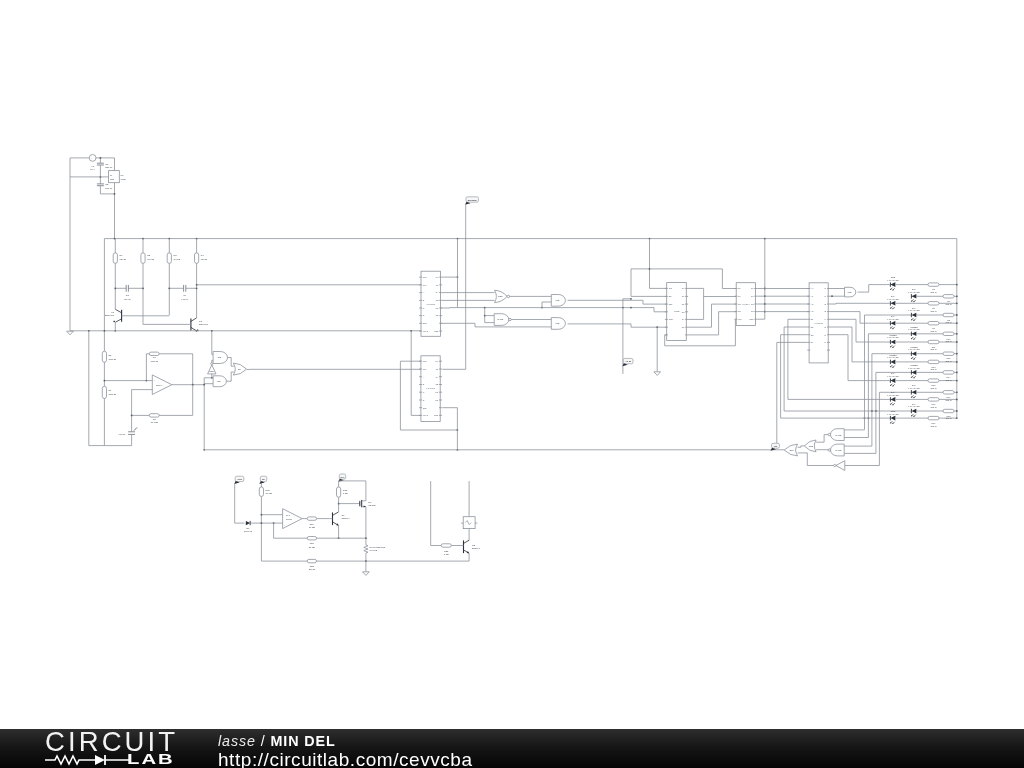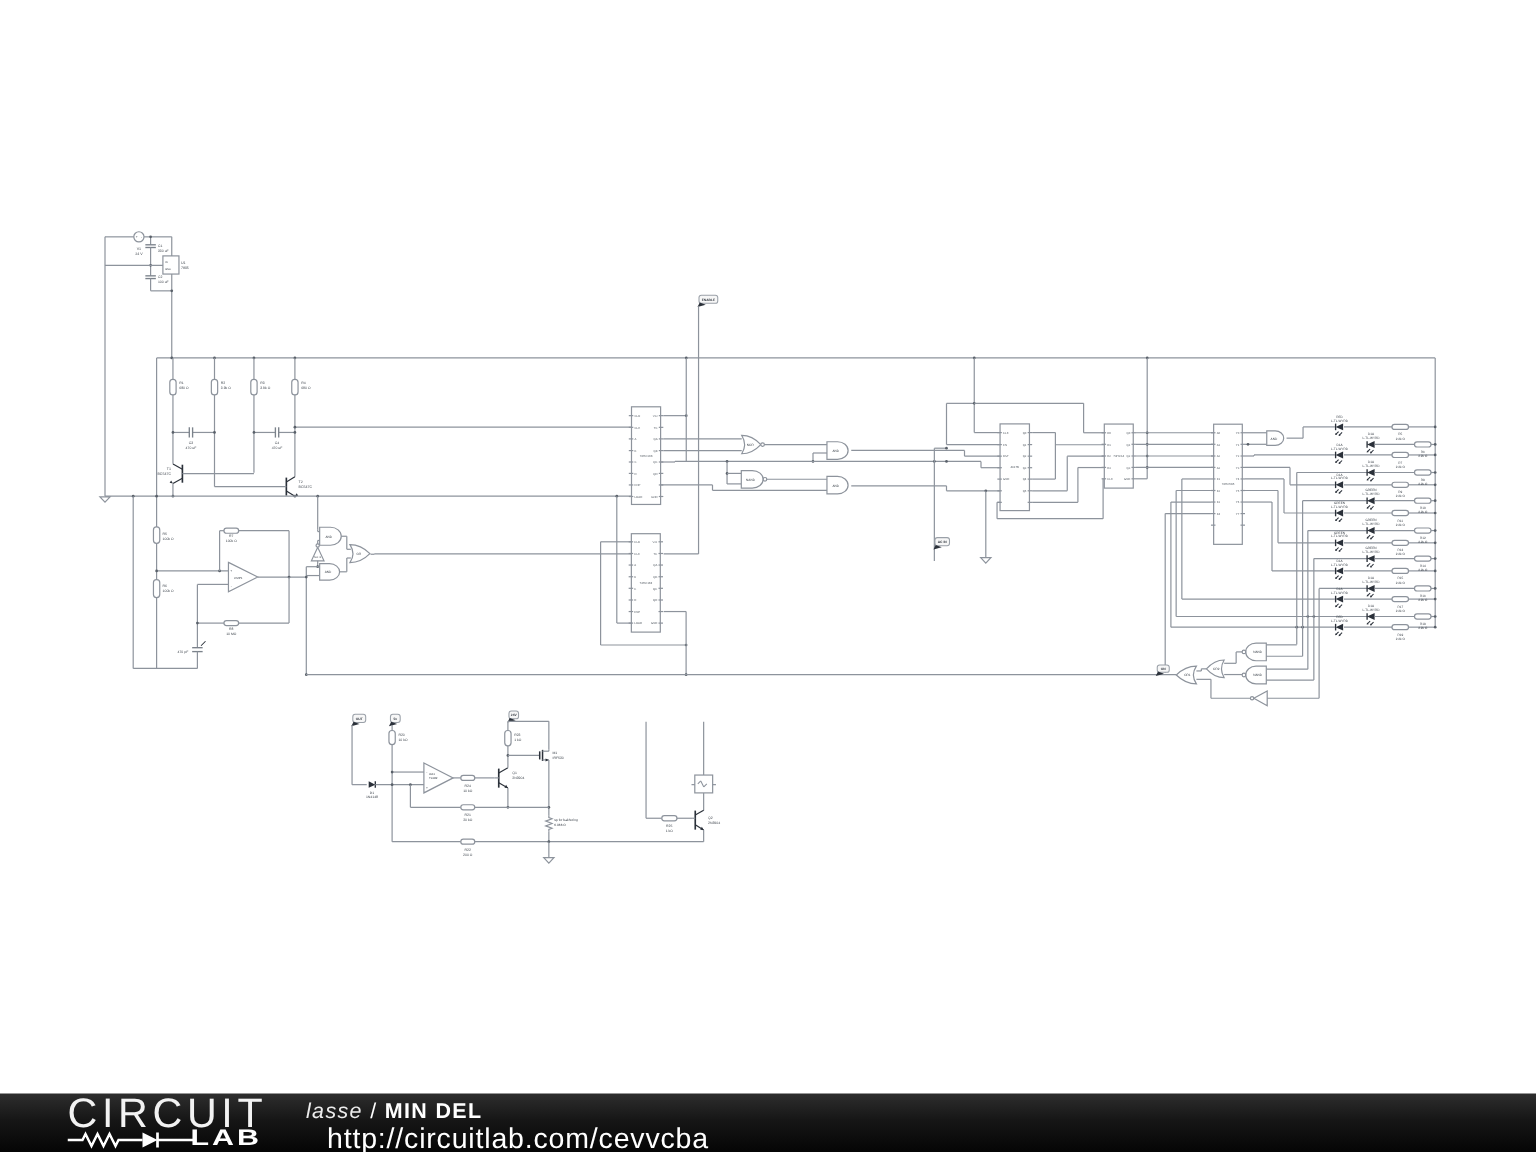--- a/index.html
+++ b/index.html
@@ -1,19 +1,19 @@
 <!DOCTYPE html>
 <html><head><meta charset="utf-8"><style>
 html,body{margin:0;padding:0;background:#fff;width:1024px;height:768px;overflow:hidden;}
 *{font-family:"Liberation Sans", sans-serif;-webkit-font-smoothing:antialiased;}
 #page{position:relative;width:864px;height:768px;text-align:right;}
 #foot{position:absolute;left:0;top:729px;width:1024px;height:39px;background:linear-gradient(180deg,#2e2e2e 0%,#161616 45%,#050505 100%);}
 .logo1{position:absolute;left:45px;top:727.8px;color:#f2f2f2;font-size:27.5px;letter-spacing:3.1px;font-weight:400;line-height:1;}
 .logo2{position:absolute;left:127px;top:751.4px;color:#fff;font-size:15px;font-weight:bold;letter-spacing:1.5px;line-height:1;transform-origin:0 0;transform:scaleX(1.35);}
-.t1{position:absolute;left:204px;top:734.3px;font-size:14.3px;color:#fff;letter-spacing:0.9px;line-height:1;}
+.t1{position:absolute;left:218px;top:734.3px;font-size:14.3px;color:#fff;letter-spacing:0.9px;line-height:1;}
 .t1 i{color:#ececec;}
 .t2{position:absolute;left:218px;top:749.8px;font-size:19px;color:#fff;letter-spacing:0.55px;line-height:1;}
 </style></head><body>
 <div id="page">
 <svg width="1024" height="768" viewBox="0 0 1024 768">
 
 <g>
 <circle cx="92.6" cy="157.9" r="3.4" stroke="#8d939c" stroke-width="0.8" fill="#fff"></circle>
 <text x="91.2" y="158.8" font-size="2.2" text-anchor="middle" fill="#3d444c">+</text>
 <text x="94.4" y="158.8" font-size="2.2" text-anchor="middle" fill="#3d444c">-</text>

